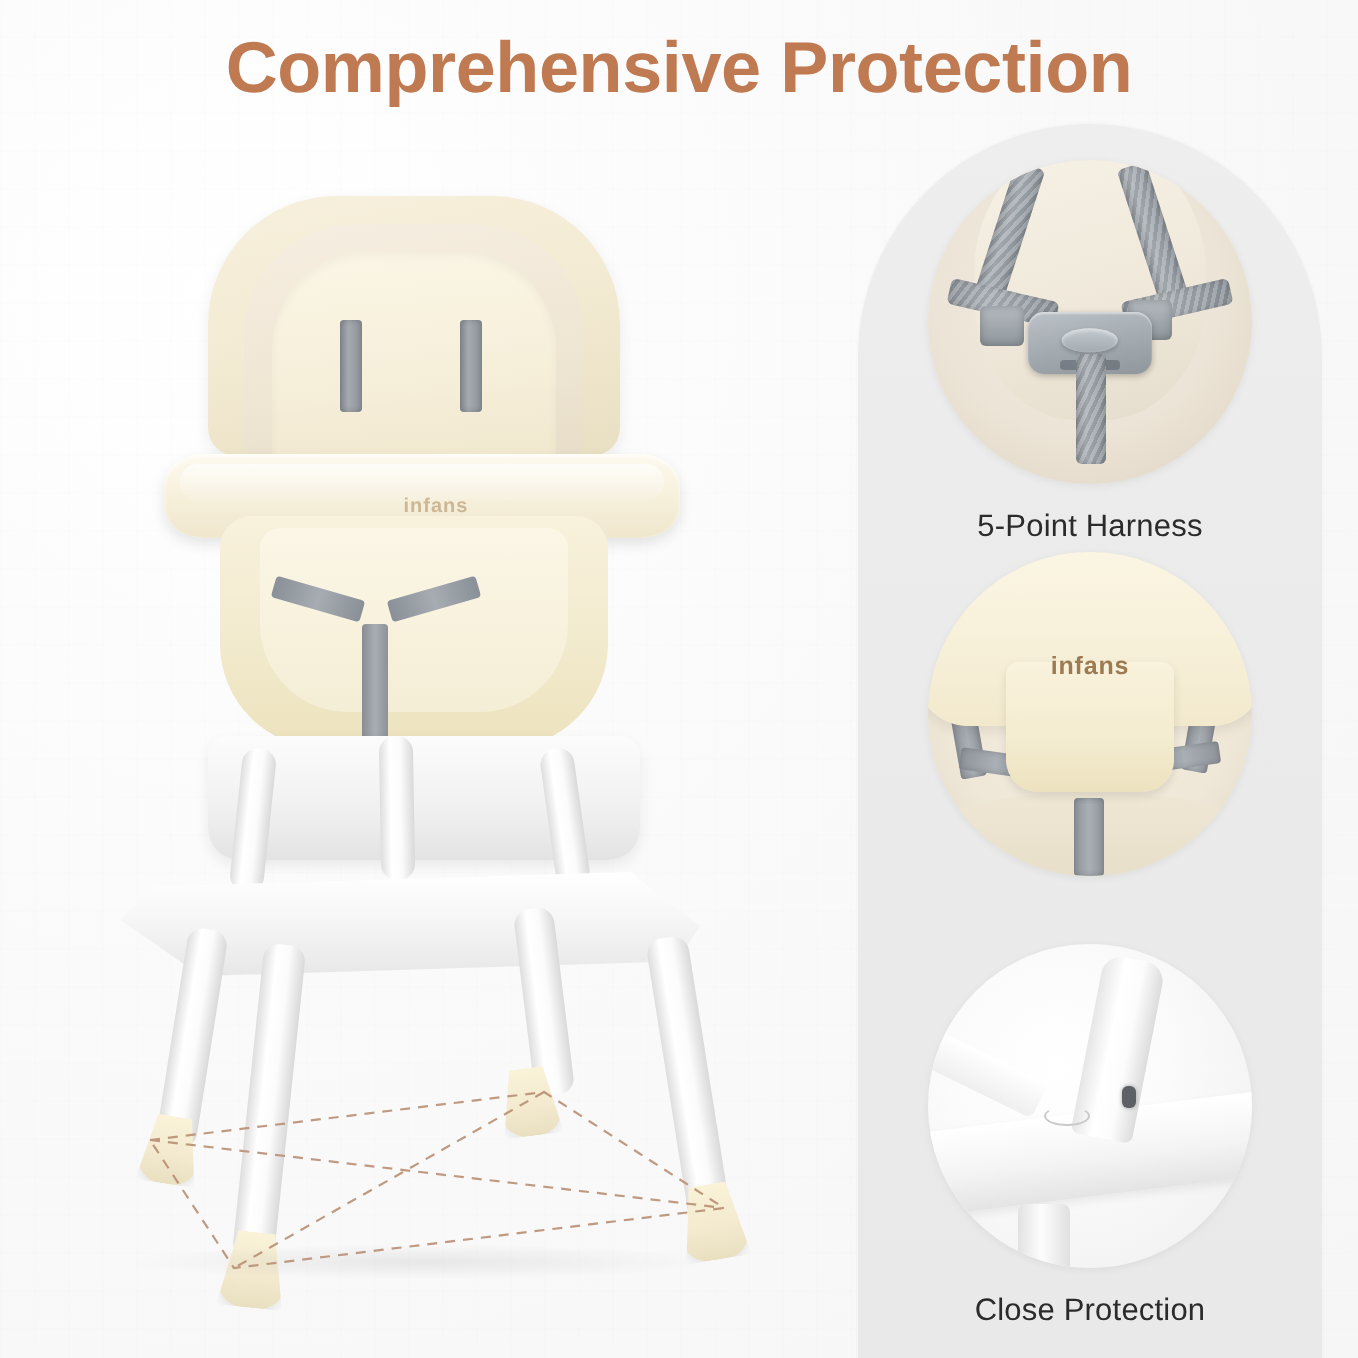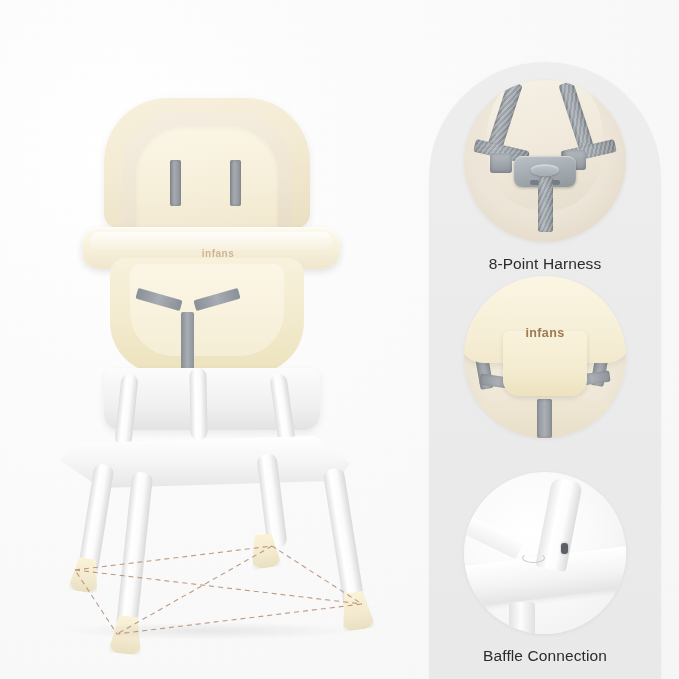--- a/index.html
+++ b/index.html
@@ -219,20 +219,21 @@
 
   .shadow-floor{position:absolute;left:60px;top:622px;width:300px;height:18px;
     border-radius:50%;background:radial-gradient(ellipse at center, rgba(0,0,0,.07), rgba(0,0,0,0) 70%);}
 </style>
 </head>
 <body>
 
 <div class="stage">
   <div class="bg-texture"></div>
 
+  <div class="title">Comprehensive Protection</div>
 
   <div class="chair">
 
     <div class="seat-shell"></div>
 
     <div class="backrest-outer"></div>
     <div class="backrest-mid"></div>
     <div class="backrest-inner"></div>
     <div class="sh-strap l"></div>
     <div class="sh-strap r"></div>
@@ -287,21 +288,21 @@
         <div class="strap s-waist-l"></div>
         <div class="strap s-waist-r"></div>
         <div class="adj-l"></div>
         <div class="adj-r"></div>
         <div class="buckle">
           <div class="buckle-btn"></div>
           <div class="buckle-slot"></div>
         </div>
         <div class="strap s-crotch"></div>
       </div>
-      <div class="caption">8-Point Harness</div>
+      <div class="caption">5-Point Harness</div>
     </div>
 
     <div class="feature" style="top:214px">
       <div class="circle">
         <div class="baffle-bg"></div>
         <div class="baffle-seat"></div>
         <div class="baffle-strap bs-left"></div>
         <div class="baffle-strap bs-left2"></div>
         <div class="baffle-strap bs-right"></div>
         <div class="baffle-strap bs-right2"></div>
@@ -315,16 +316,16 @@
     <div class="feature" style="top:410px">
       <div class="circle">
         <div class="conn-bg"></div>
         <div class="conn-beam"></div>
         <div class="conn-plate"></div>
         <div class="conn-leg"></div>
         <div class="conn-ring"></div>
         <div class="conn-screw"></div>
         <div class="conn-leg-lower"></div>
       </div>
-      <div class="caption">Baffle Connection</div>
+      <div class="caption">Close Protection</div>
     </div>
   </div>
 </div>
 
 </body></html>

